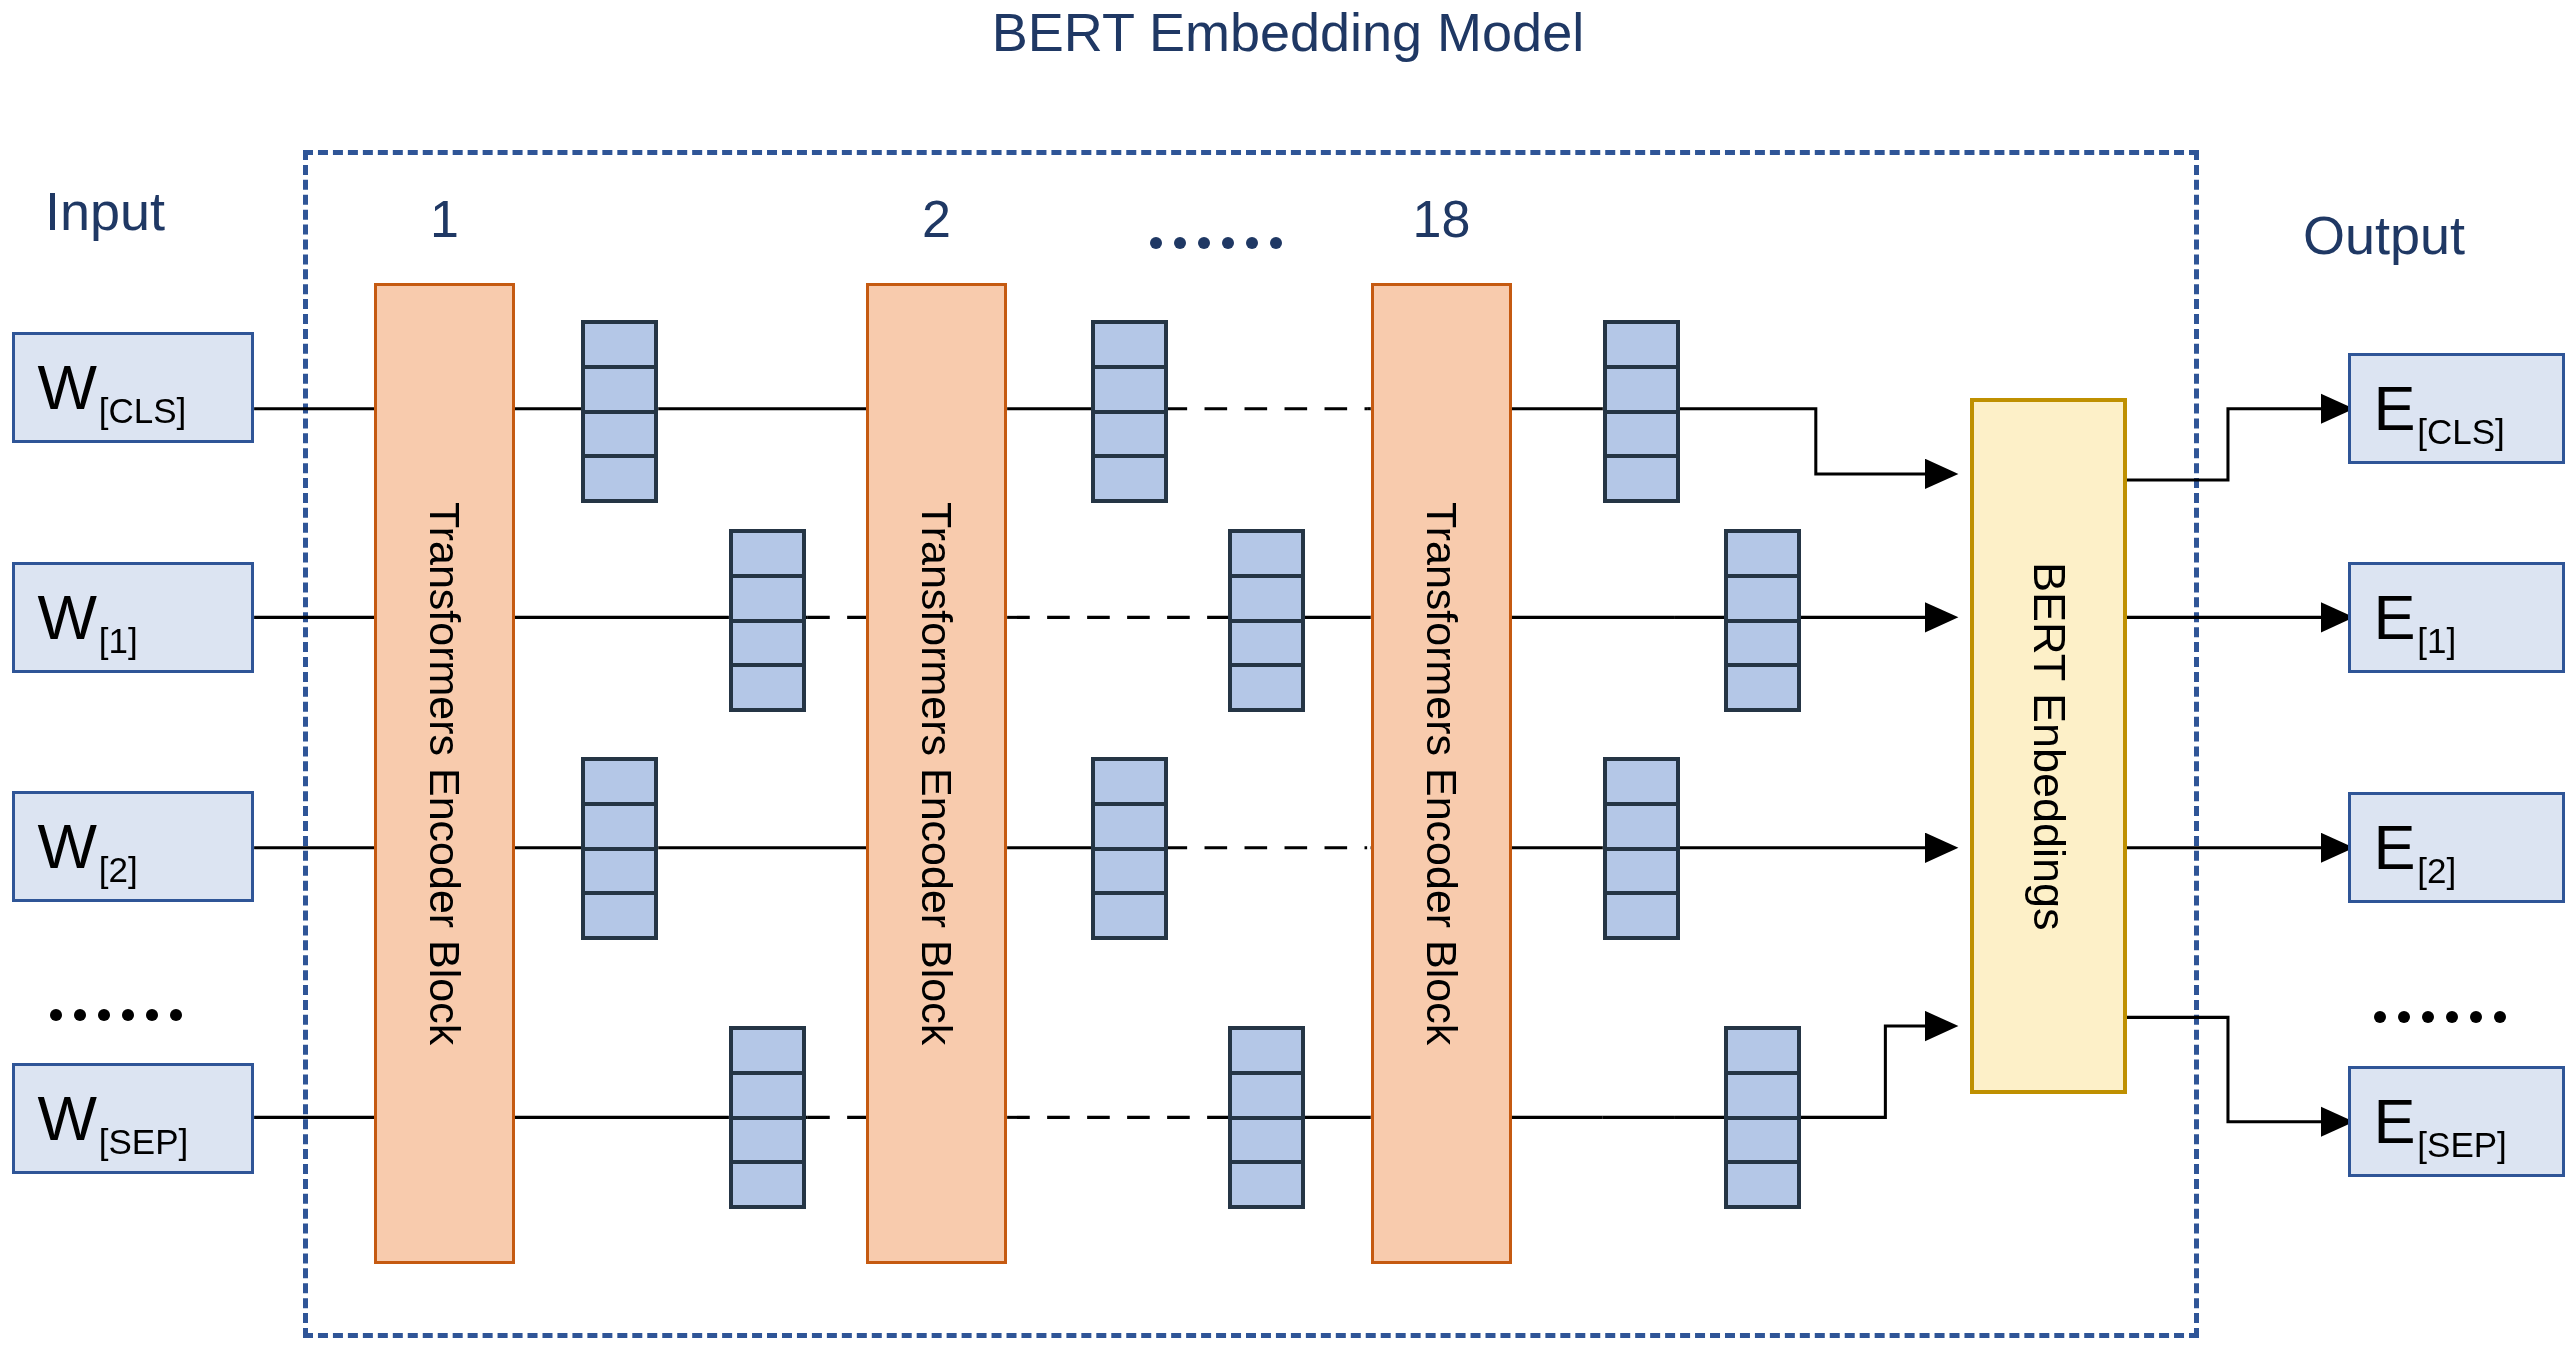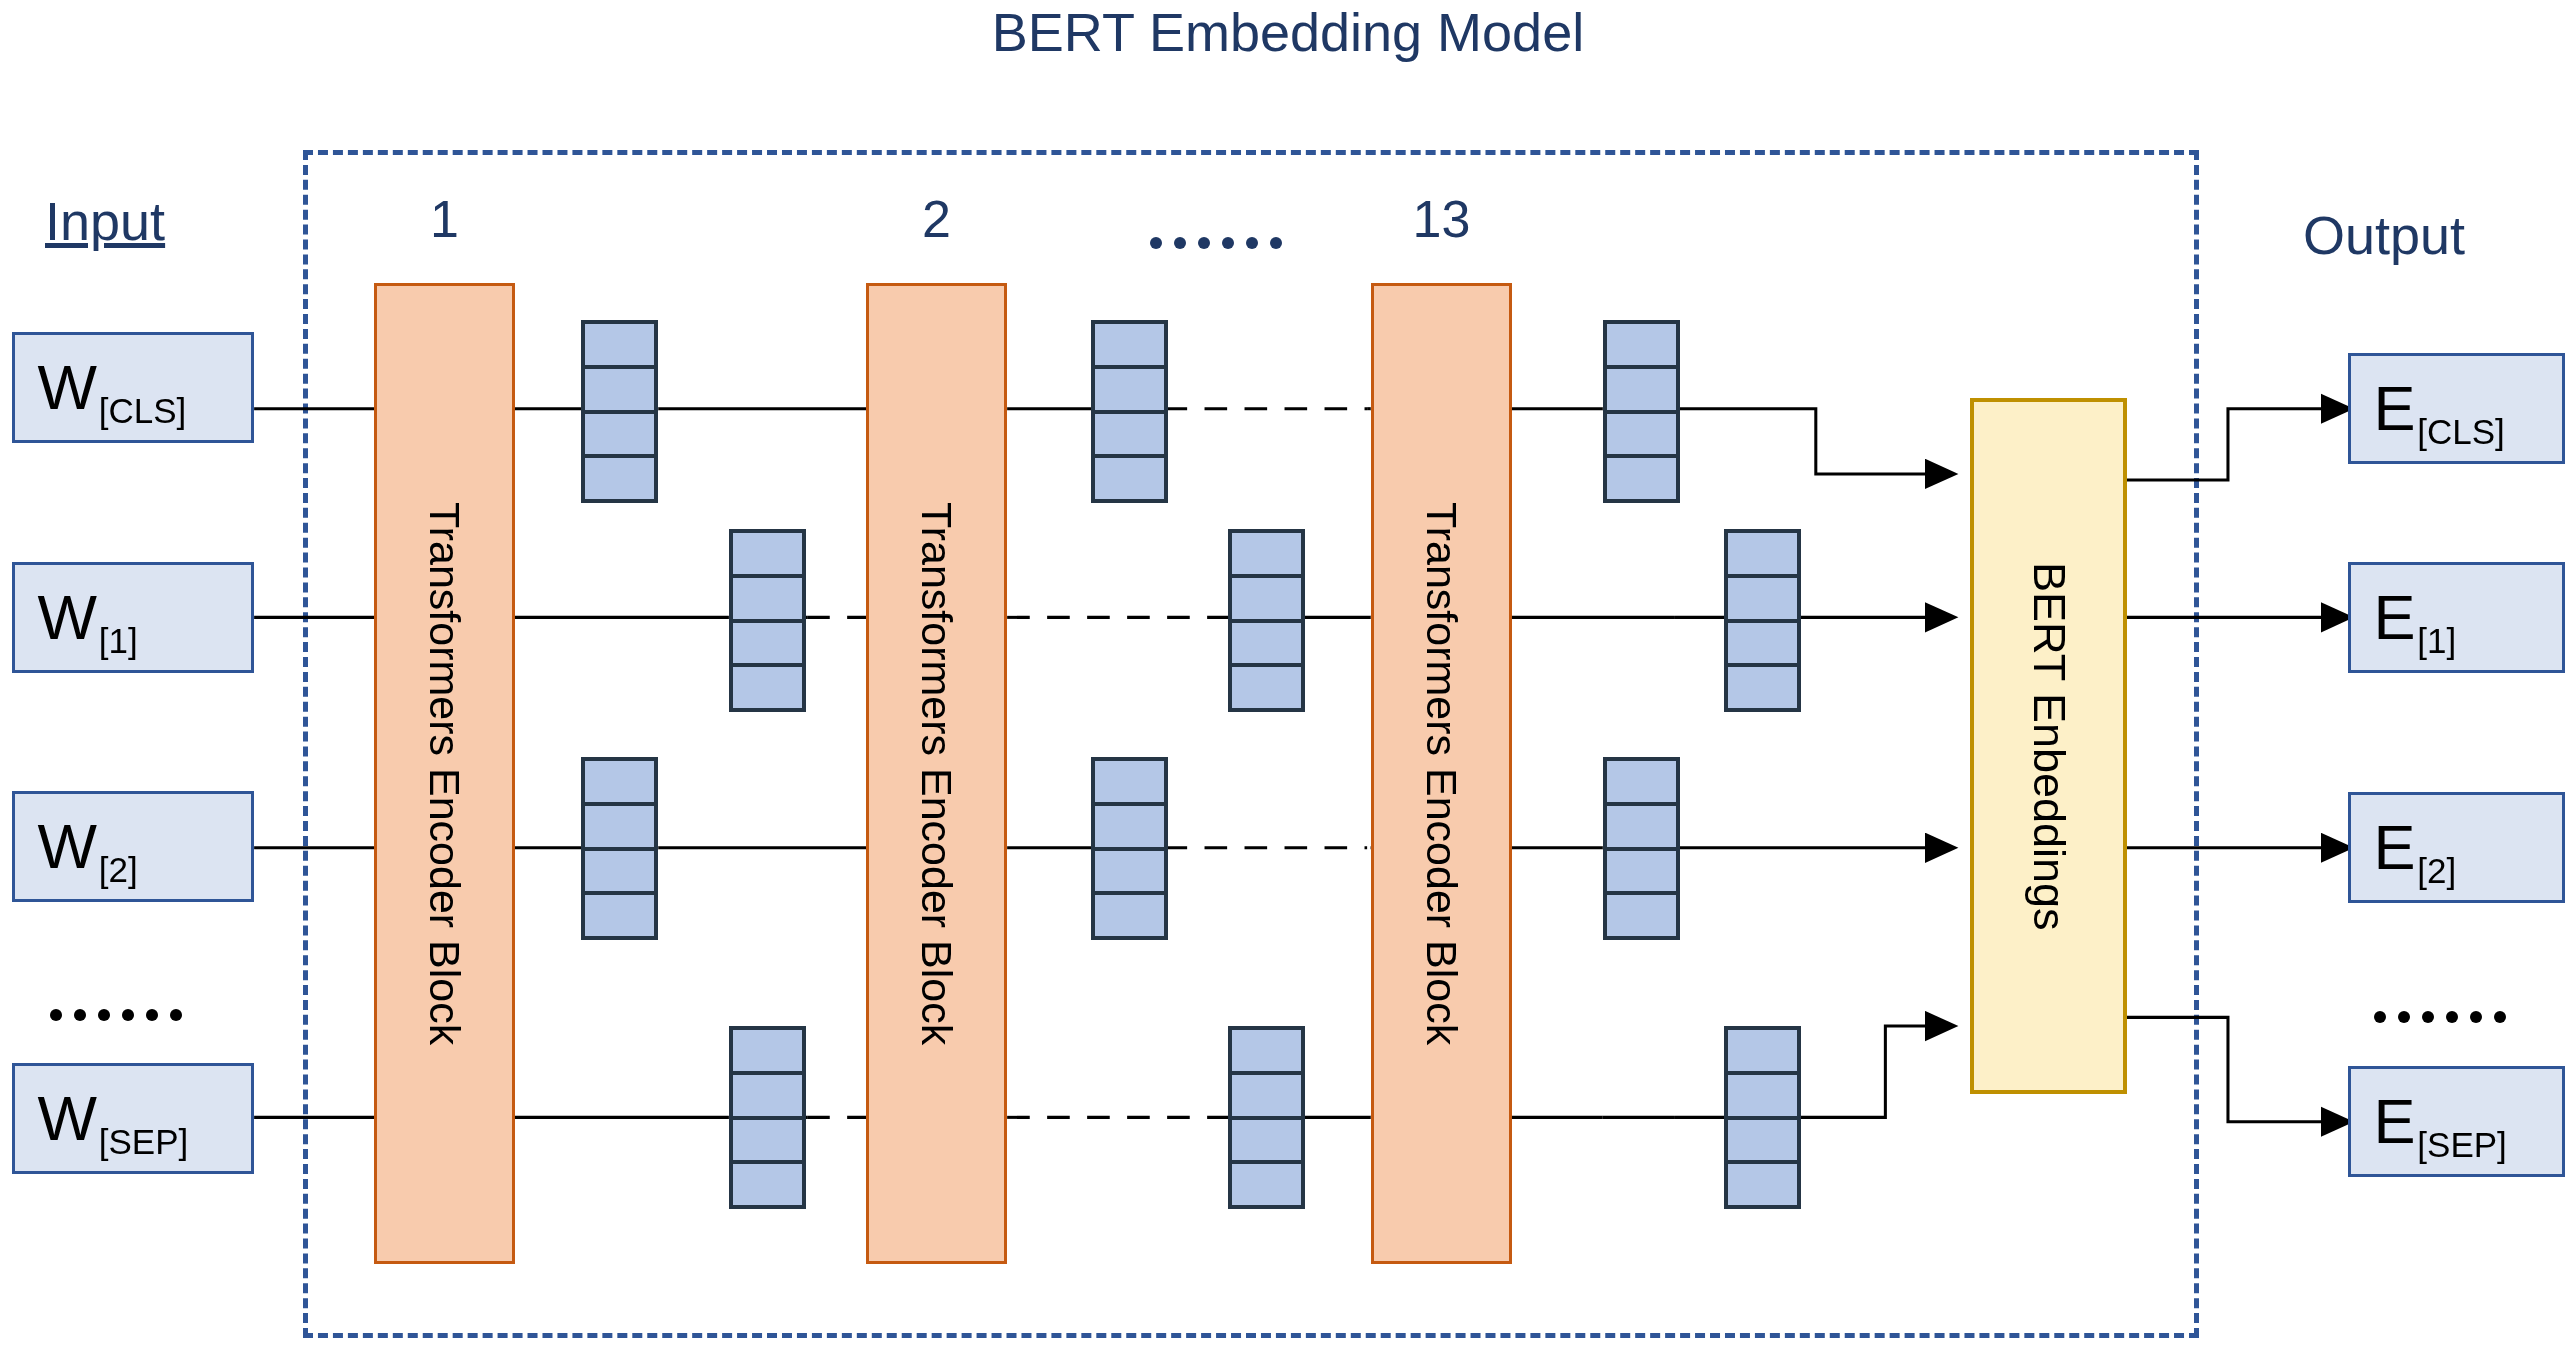--- a/index.html
+++ b/index.html
@@ -224,21 +224,21 @@
       <polyline points="2445,552 2562,552 2562,470 2700,470" marker-end="url(#arrow)"></polyline>
 
       <line x1="2445" y1="710" x2="2700" y2="710" marker-end="url(#arrow)"></line>
 
       <line x1="2445" y1="975" x2="2700" y2="975" marker-end="url(#arrow)"></line>
 
       <polyline points="2445,1170 2562,1170 2562,1290 2700,1290" marker-end="url(#arrow)"></polyline>
     </g>
   </svg>
 
-  <div class="col-caption" style="left:45px; top:194px;text-decoration:underline;">Input</div>
+  <div class="col-caption" style="left:45px; top:184px;">Input</div>
 
   <div class="token-box" style="left:12px; top:332px; width:242px; height:111px;">
     <span class="sym">W</span>
     <span class="sub">[CLS]</span>
   </div>
 
   <div class="token-box" style="left:12px; top:562px; width:242px; height:111px;">
     <span class="sym">W</span>
     <span class="sub">[1]</span>
   </div>
@@ -265,21 +265,21 @@
   <div class="layer-num" style="left:374px; top:193px; width:141px;">1</div>
   <div class="layer-num" style="left:866px; top:193px; width:141px;">2</div>
   <div class="dots navy" style="left:1150px; top:237px;">
     <span class="dot"></span>
     <span class="dot"></span>
     <span class="dot"></span>
     <span class="dot"></span>
     <span class="dot"></span>
     <span class="dot"></span>
   </div>
-  <div class="layer-num" style="left:1371px; top:193px; width:141px;">13</div>
+  <div class="layer-num" style="left:1371px; top:193px; width:141px;">18</div>
 
   <div class="encoder-block" style="left:374px; top:283px; width:141px; height:981px;">
     <span class="vlabel">Transformers Encoder Block</span>
   </div>
 
   <div class="encoder-block" style="left:866px; top:283px; width:141px; height:981px;">
     <span class="vlabel">Transformers Encoder Block</span>
   </div>
 
   <div class="encoder-block" style="left:1371px; top:283px; width:141px; height:981px;">

